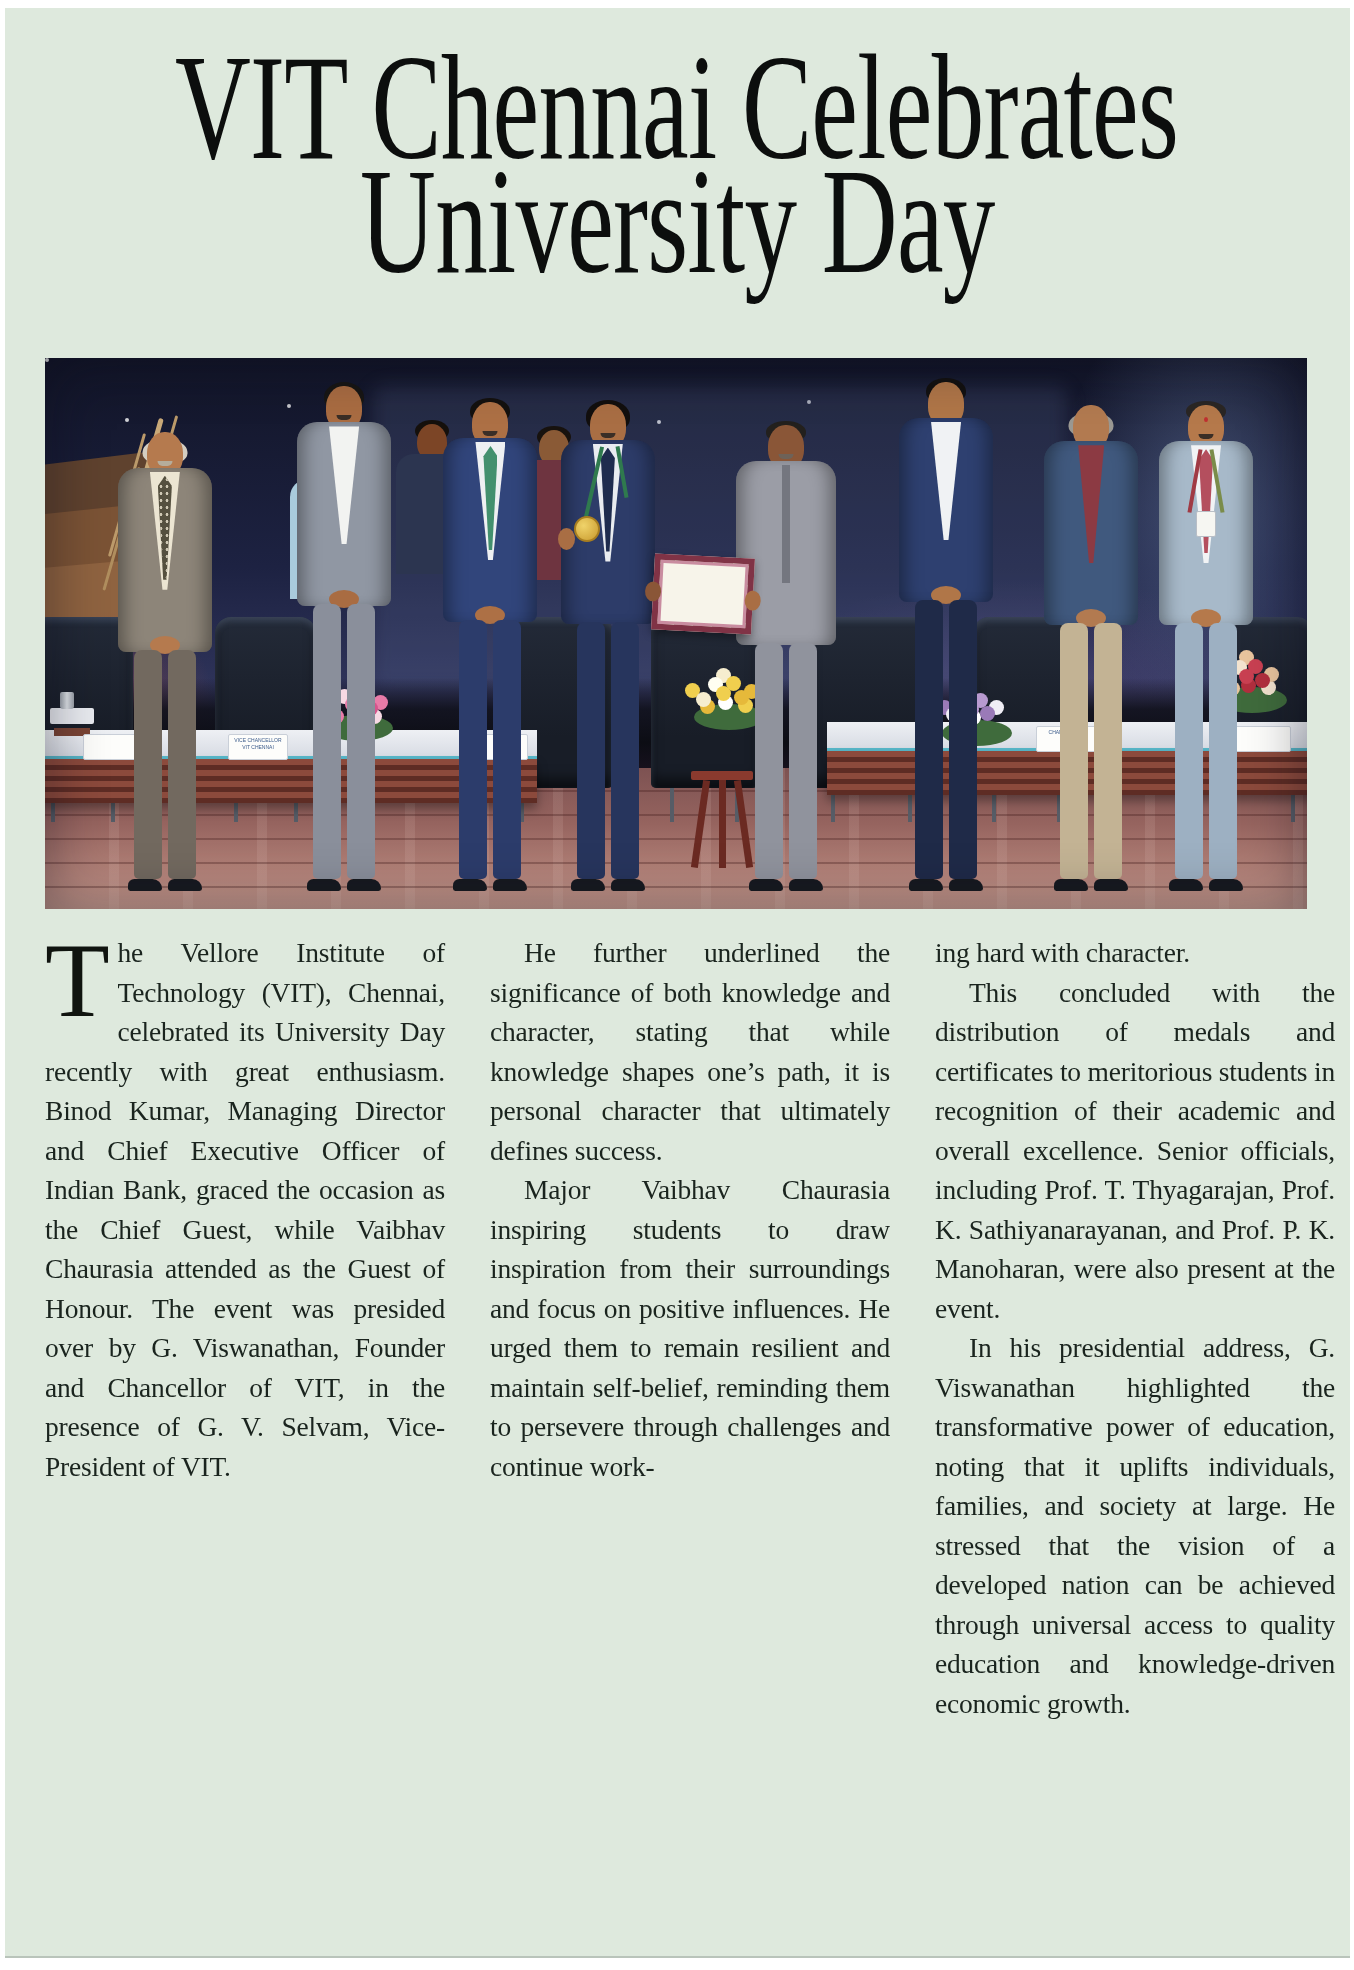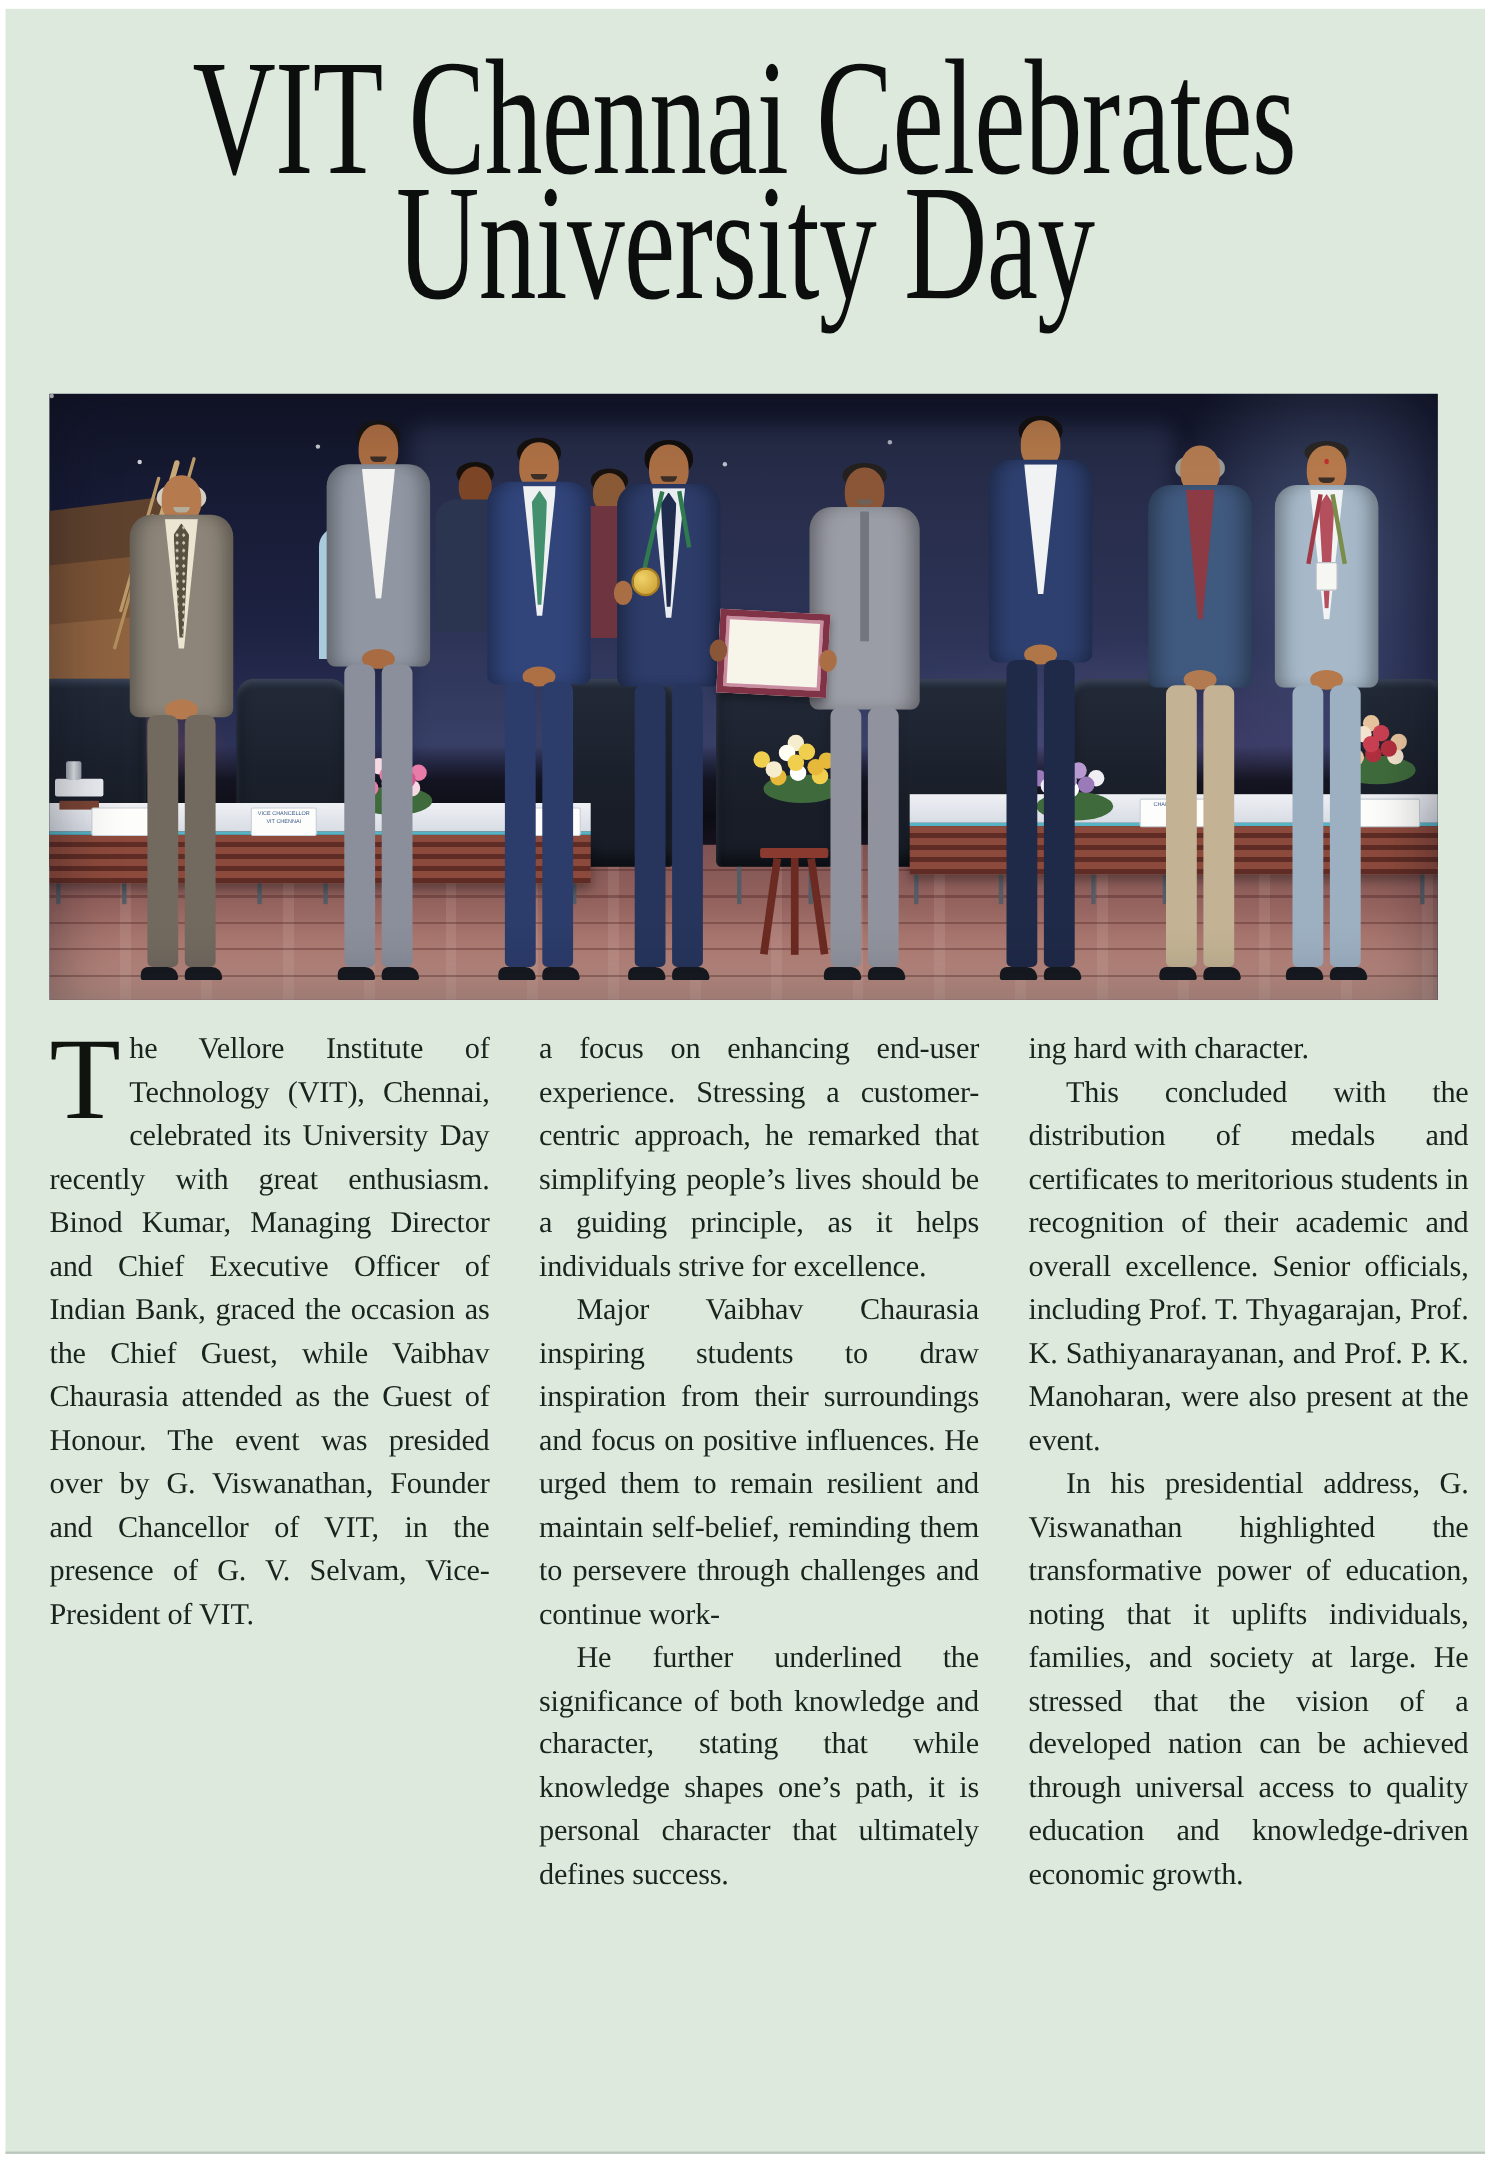--- a/index.html
+++ b/index.html
@@ -399,22 +399,21 @@
 
   <div class="certificate"></div>
   <div class="vignette"></div>
 </div>
 
 <div class="article">
   <div class="col">
       <p><span class="dropcap">T</span>he Vellore Institute of Technology (VIT), Chennai, celebrated its University Day recently with great enthusiasm. Binod Kumar, Managing Director and Chief Executive Officer of Indian Bank, graced the occasion as the Chief Guest, while Vaibhav Chaurasia attended as the Guest of Honour. The event was presided over by G. Viswanathan, Founder and Chancellor of VIT, in the presence of G. V. Selvam, Vice-President of VIT.</p>
     </div>
   <div class="col">
-      <p>a focus on enhancing end-user experience. Stressing a customer-centric approach, he remarked that simplifying people’s lives should be a guiding principle, as it helps individuals strive for excellence.</p>
+      <p class="indent">He further underlined the significance of both knowledge and character, stating that while knowledge shapes one’s path, it is personal character that ultimately defines success.</p>
       <p class="indent">Major Vaibhav Chaurasia inspiring students to draw inspiration from their surroundings and focus on positive influences. He urged them to remain resilient and maintain self-belief, reminding them to persevere through challenges and continue work-</p>
-      <p class="indent">He further underlined the significance of both knowledge and character, stating that while knowledge shapes one’s path, it is personal character that ultimately defines success.</p>
     </div>
   <div class="col">
       <p>ing hard with character.</p>
       <p class="indent">This concluded with the distribution of medals and certificates to meritorious students in recognition of their academic and overall excellence. Senior officials, including Prof. T. Thyagarajan, Prof. K. Sathiyanarayanan, and Prof. P. K. Manoharan, were also present at the event.</p>
       <p class="indent">In his presidential address, G. Viswanathan highlighted the transformative power of education, noting that it uplifts individuals, families, and society at large. He stressed that the vision of a developed nation can be achieved through universal access to quality education and knowledge-driven economic growth.</p>
     </div>
 </div>
 
 </body></html>

